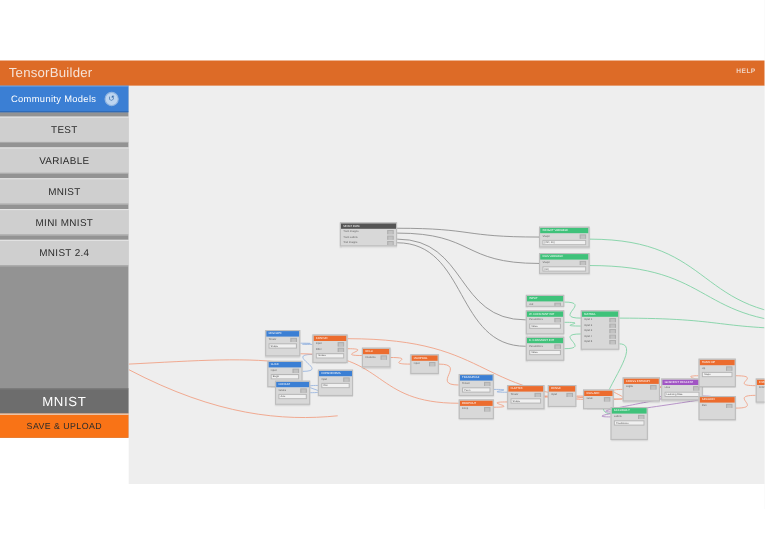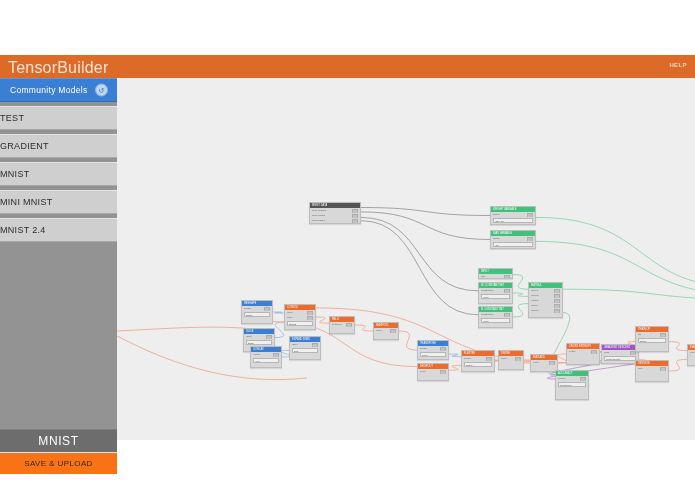--- a/index.html
+++ b/index.html
@@ -12,37 +12,37 @@
   #app{
     position:absolute;left:0;top:55px;width:695px;height:385px;
   }
   
   #topbar{
     position:absolute;left:0;top:0;width:695px;height:23px;
     background:#dd6b27;
   }
   #brand{
     position:absolute;left:8px;top:4px;
-    font-size:16px;color:#f6e3d8;letter-spacing:.2px;
+    font-size:12px;color:#f6e3d8;letter-spacing:.2px;
     white-space:nowrap;
   }
   #help{
     position:absolute;right:8px;top:7px;
     font-size:6px;color:#f0d3c2;letter-spacing:.4px;
     font-weight:bold;
   }
   
   #sidebar{
-    position:absolute;left:0;top:23px;width:117px;height:396px;
+    position:absolute;left:0;top:23px;width:117px;height:320px;
     background:#939393;
   }
   .side-item{
     position:relative;height:24px;margin-bottom:4px;
     background:#cfcfcf;border-top:1px solid #e4e4e4;border-bottom:1px solid #a8a8a8;
-    display:flex;align-items:center;
+    display:flex;align-items:center;justify-content:center;
     font-size:9px;color:#2b2b2b;letter-spacing:.3px;
     box-sizing:border-box;
   }
   .side-item.active{
     background:#3b7fd4;color:#ffffff;font-size:8.5px;
     border-top:1px solid #5b97e0;border-bottom:1px solid #2f6ab4;
     justify-content:flex-start;padding-left:10px;
   }
   .refresh-badge{
     position:absolute;right:9px;top:50%;transform:translateY(-50%);
@@ -125,21 +125,21 @@
   <div id="sidebar">
     <div id="side-list">
         <div class="side-item active">
           <span>Community Models</span>
           <span class="refresh-badge">↺</span>
         </div>
         <div class="side-item">
           <span>TEST</span>
         </div>
         <div class="side-item">
-          <span>GRADIENT</span>
+          <span>VARIABLE</span>
         </div>
         <div class="side-item">
           <span>MNIST</span>
         </div>
         <div class="side-item">
           <span>MINI MNIST</span>
         </div>
         <div class="side-item">
           <span>MNIST 2.4</span>
         </div>

